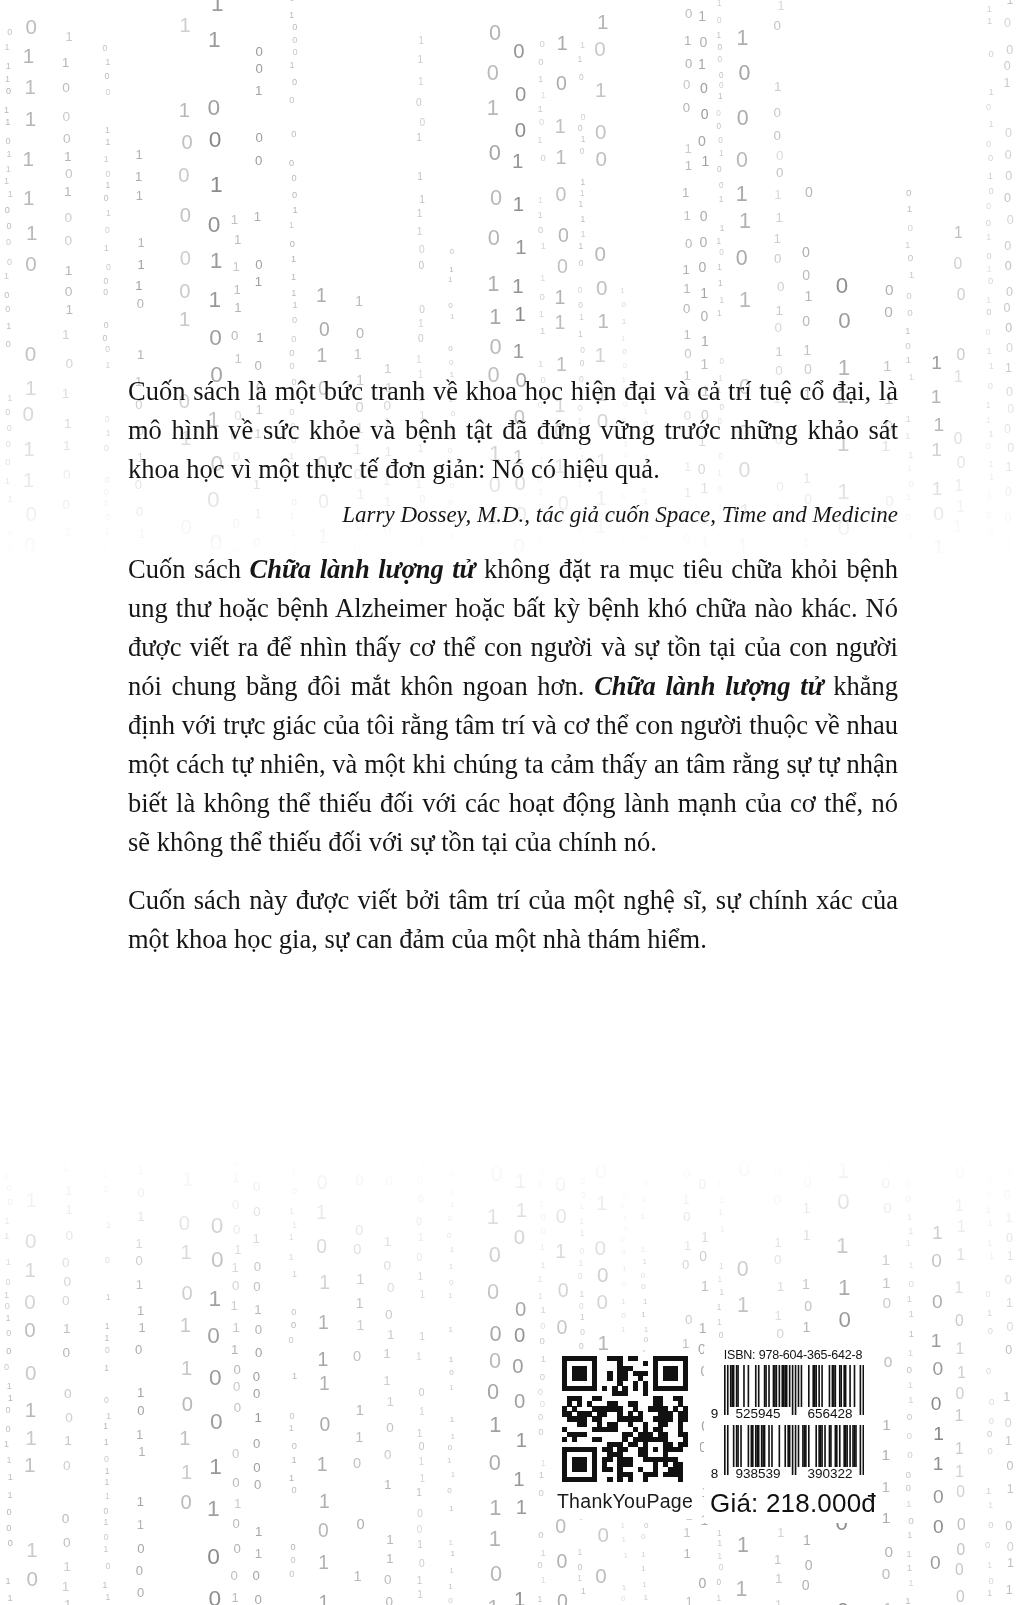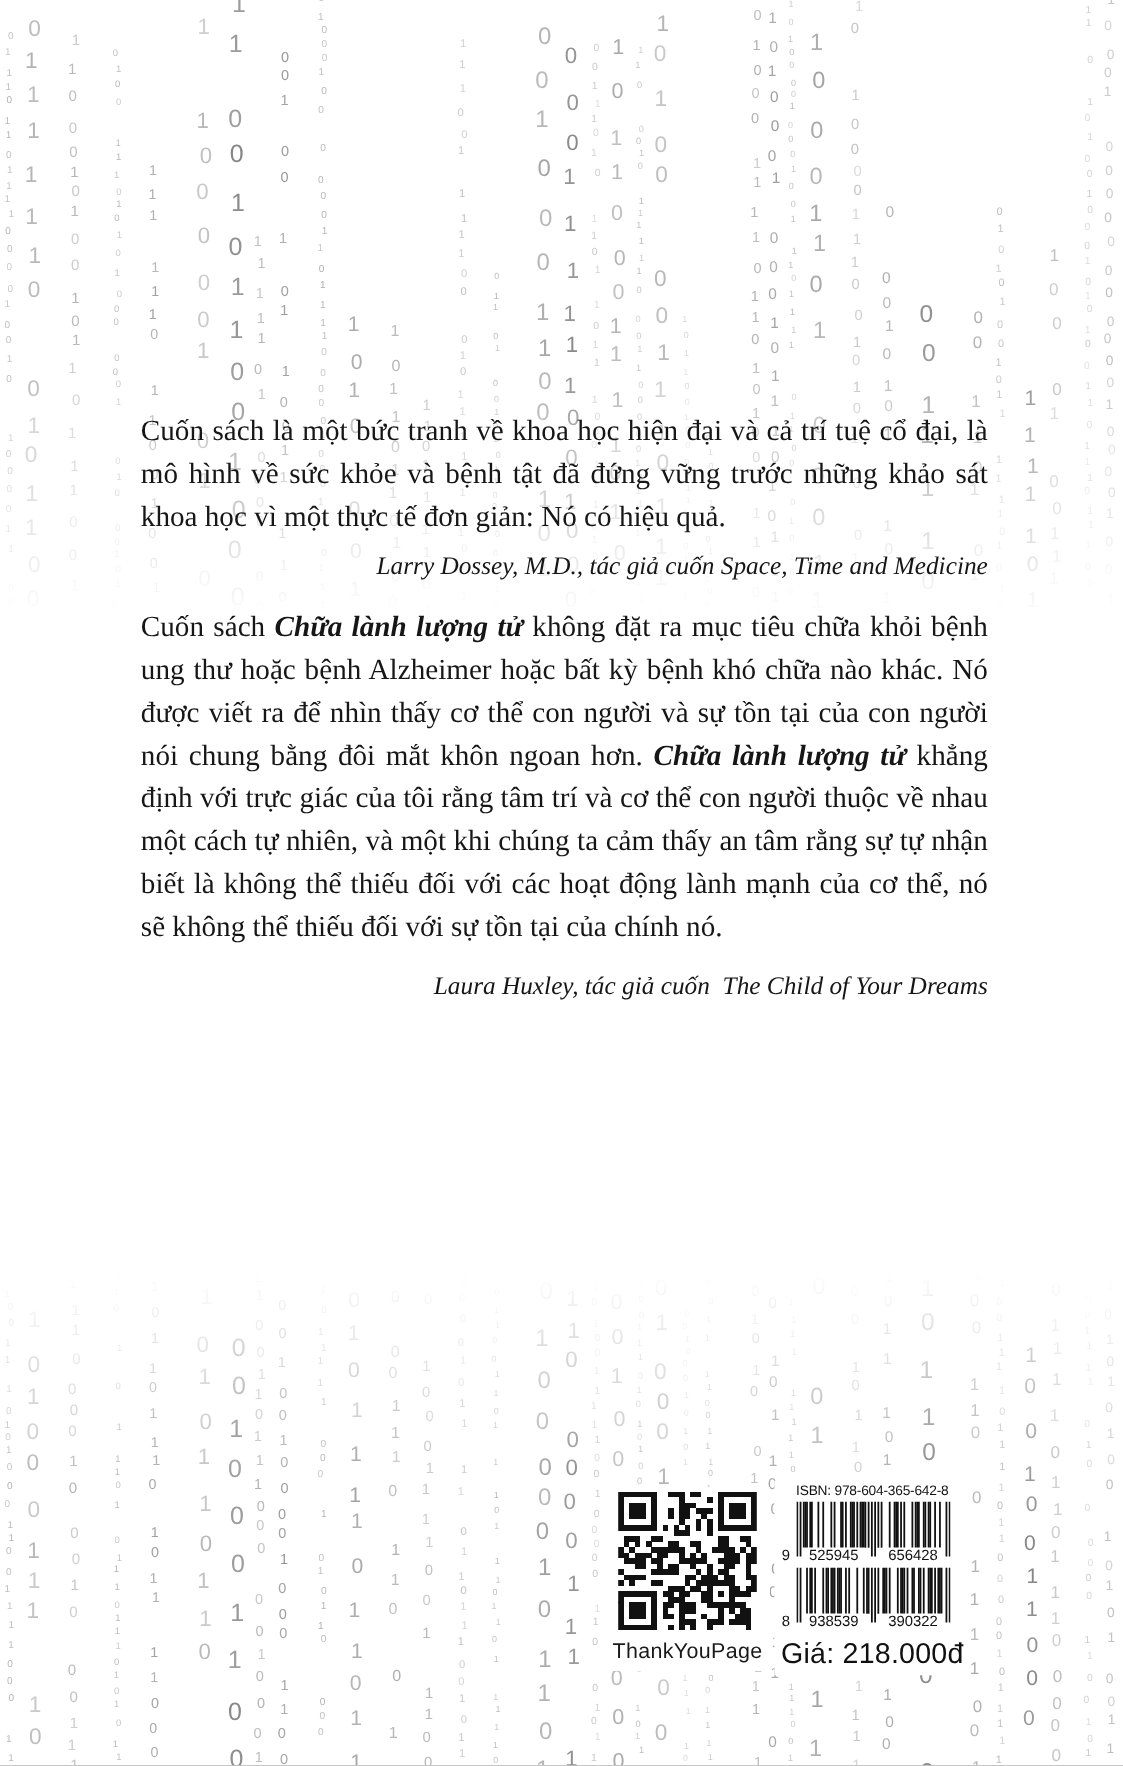--- a/index.html
+++ b/index.html
@@ -2243,21 +2243,21 @@
 
   <main id="quotes">
     <section class="quote">
       <p class="qtext"><span>Cuốn sách là một bức tranh về khoa học hiện đại và cả trí tuệ cổ đại, là mô hình về sức khỏe và bệnh tật đã đứng vững trước những khảo sát khoa học vì một thực tế đơn giản: Nó có hiệu quả.</span></p>
       <div class="attr">Larry Dossey, M.D., tác giả cuốn Space, Time and Medicine</div>
     </section>
     <section class="quote">
       <p class="qtext"><span>Cuốn sách </span><span class="bi">Chữa lành lượng tử</span><span> không đặt ra mục tiêu chữa khỏi bệnh ung thư hoặc bệnh Alzheimer hoặc bất kỳ bệnh khó chữa nào khác. Nó được viết ra để nhìn thấy cơ thể con người và sự tồn tại của con người nói chung bằng đôi mắt khôn ngoan hơn. </span><span class="bi">Chữa lành lượng tử</span><span> khẳng định với trực giác của tôi rằng tâm trí và cơ thể con người thuộc về nhau một cách tự nhiên, và một khi chúng ta cảm thấy an tâm rằng sự tự nhận biết là không thể thiếu đối với các hoạt động lành mạnh của cơ thể, nó sẽ không thể thiếu đối với sự tồn tại của chính nó.</span></p>
     </section>
     <section class="quote">
-      <div class="attr">Laura Huxley, tác giả cuốn  The Child of Your Dreams</div>
+      <p class="qtext"><span>Cuốn sách này được viết bởi tâm trí của một nghệ sĩ, sự chính xác của một khoa học gia, sự can đảm của một nhà thám hiểm.</span></p>
     </section>
   </main>
 
   <div id="qr-block">
     <svg id="qr-svg" width="126" height="126" viewBox="0 0 25 25" shape-rendering="crispEdges">
         <rect x="0" y="0" width="1.02" height="1.02" fill="#111"></rect>
         <rect x="1" y="0" width="1.02" height="1.02" fill="#111"></rect>
         <rect x="2" y="0" width="1.02" height="1.02" fill="#111"></rect>
         <rect x="3" y="0" width="1.02" height="1.02" fill="#111"></rect>
         <rect x="4" y="0" width="1.02" height="1.02" fill="#111"></rect>

